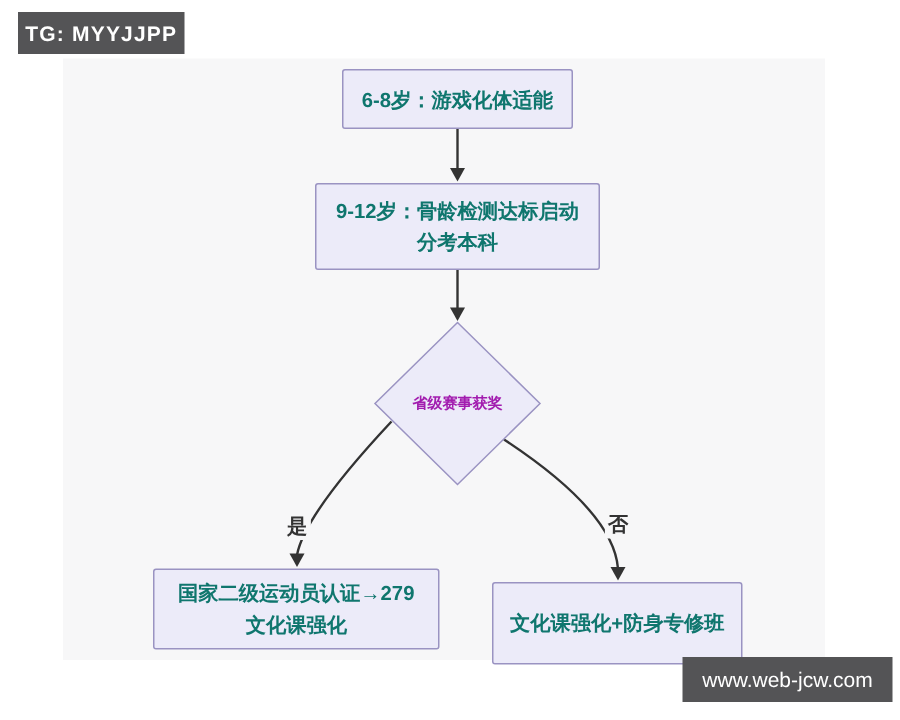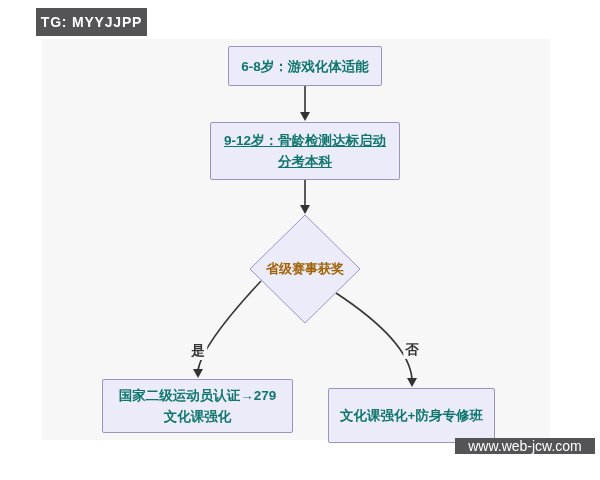--- a/index.html
+++ b/index.html
@@ -19,27 +19,26 @@
 
   .badge {
     position: absolute;
     left: 12px; top: 8px;
     width: 111px; height: 28px;
     background: #545456;
     color: #ffffff;
     font-size: 14px; font-weight: bold; letter-spacing: 0.8px;
     display: flex; align-items: center; justify-content: center;
     z-index: 5;
-    margin-left: 24px;
   }
 
   .watermark {
     position: absolute;
     left: 455px; top: 438px;
-    width: 140px; height: 16px;
+    width: 140px; height: 30px;
     background: #545456;
     color: #ffffff;
     font-size: 14px; font-weight: 400;
     display: flex; align-items: center; justify-content: center;
     z-index: 5;
   }
 
   svg.edges { position: absolute; left: 0; top: 0; width: 600px; height: 480px; z-index: 1; }
 
   .node {
@@ -50,30 +49,30 @@
     color: #0f766e;
     font-size: 13.5px; font-weight: 600;
     line-height: 21px;
     display: flex; flex-direction: column; align-items: center; justify-content: center;
     text-align: center;
     z-index: 2;
   }
   .node .nl { display: block; }
 
   .node-age-6-8   { left: 228px; top: 46px;  width: 154px; height: 40px; }
-  .node-age-9-12  { left: 210px; top: 122px; width: 190px; height: 58px; text-decoration: underline; }
+  .node-age-9-12  { left: 210px; top: 122px; width: 190px; height: 58px; }
   .node-yes-outcome { left: 102px; top: 379px; width: 191px; height: 54px; justify-content: center; }
   .node-no-outcome  { left: 328px; top: 388px; width: 167px; height: 55px; }
 
   .diamond-label {
     position: absolute;
     left: 305px; top: 269px;
     transform: translate(-50%, -50%);
-    color: #a16207;
-    font-size: 13px; font-weight: 600;
+    color: #a21caf;
+    font-size: 10px; font-weight: 600;
     white-space: nowrap;
     z-index: 3;
   }
 
   .edge-label {
     position: absolute;
     transform: translate(-50%, -50%);
     background: #f7f7f8;
     color: #333333;
     font-size: 13.5px; font-weight: 600;

